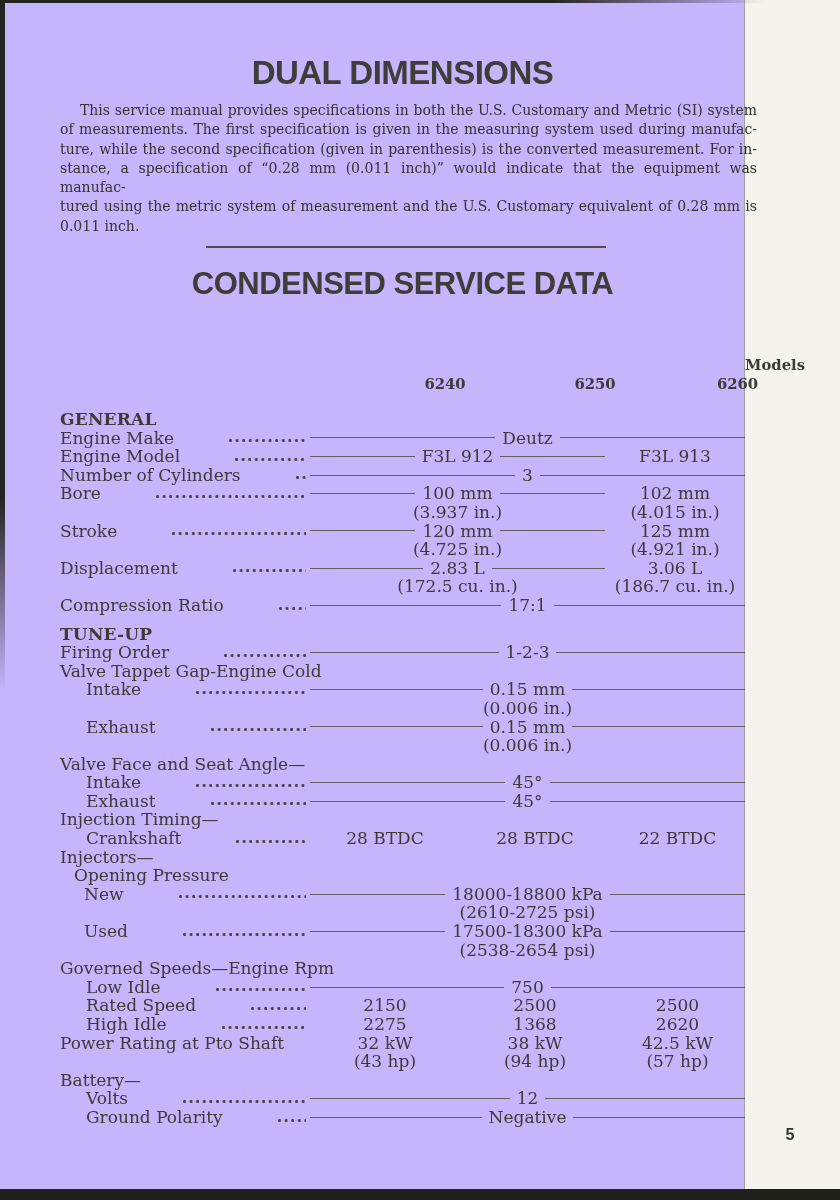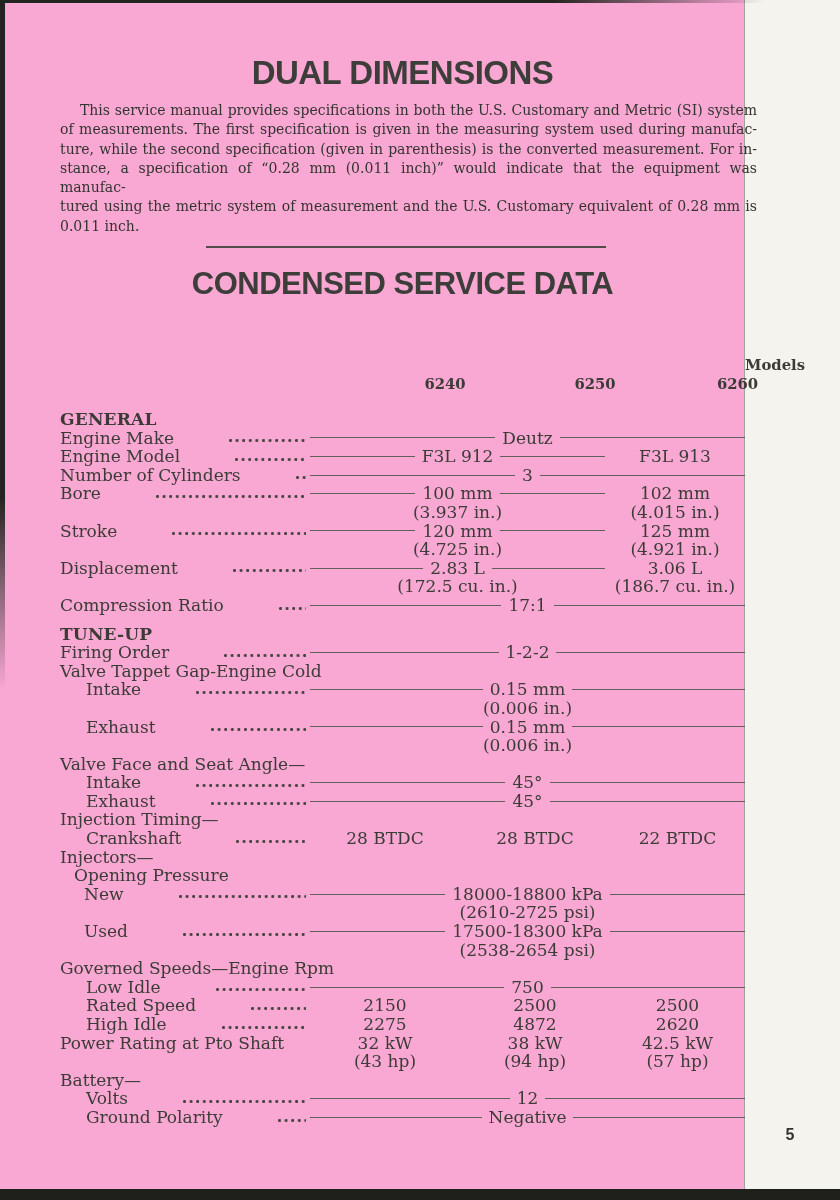--- a/index.html
+++ b/index.html
@@ -1,17 +1,17 @@
 <!DOCTYPE html>
 <html><head>
 <meta charset="utf-8">
 <style>
   html,body{margin:0;padding:0;}
   body{width:840px;height:1200px;overflow:hidden;background:#d8d6ce;}
-  .page{position:relative;width:840px;height:1200px;background:#f9a8d4;
+  .page{position:relative;width:840px;height:1200px;background:#c4b5fd;
         font-family:"DejaVu Serif",serif;color:#3c3b36;}
 
   
   .right-band{position:absolute;left:745px;top:0;width:95px;height:1189px;background:#f4f3ed;}
   .crease{position:absolute;left:744px;top:0;width:1px;height:1189px;background:#a4a19a;}
   .edge-top{position:absolute;left:0;top:0;width:765px;height:3px;
             background:linear-gradient(to right,#23231f 72%,rgba(35,35,31,0));}
   .edge-left{position:absolute;left:0;top:0;width:5px;height:690px;
              background:linear-gradient(to bottom,#23231f 72%,rgba(35,35,31,0));}
   .edge-bottom{position:absolute;left:0;bottom:0;width:840px;height:11px;background:#1f1f1b;}
@@ -237,21 +237,21 @@
         <span class="sec ind0">TUNE-UP</span>
       </div>
       <div class="trow kind-spec">
         <div class="lbl ind0">
           <span class="ltext">Firing Order</span>
           <span class="leader"></span>
         </div>
         <div class="vals">
           <div class="vspan full lined">
             <i class="ln"></i>
-            <span class="vtext">1-2-2</span>
+            <span class="vtext">1-2-3</span>
             <i class="ln"></i>
           </div>
         </div>
       </div>
       <div class="trow kind-group">
         <span class="grp ind0">Valve Tappet Gap-Engine Cold</span>
       </div>
       <div class="trow kind-spec">
         <div class="lbl ind1">
           <span class="ltext">Intake</span>
@@ -420,21 +420,21 @@
           <div class="vcol c2">2500</div>
         </div>
       </div>
       <div class="trow kind-spec">
         <div class="lbl ind1">
           <span class="ltext">High Idle</span>
           <span class="leader"></span>
         </div>
         <div class="vals">
           <div class="vcol c0">2275</div>
-          <div class="vcol c1">4872</div>
+          <div class="vcol c1">1368</div>
           <div class="vcol c2">2620</div>
         </div>
       </div>
       <div class="trow kind-spec">
         <div class="lbl ind0">
           <span class="ltext">Power Rating at Pto Shaft</span>
           <span class="leader"></span>
         </div>
         <div class="vals">
           <div class="vcol c0">32 kW</div>

